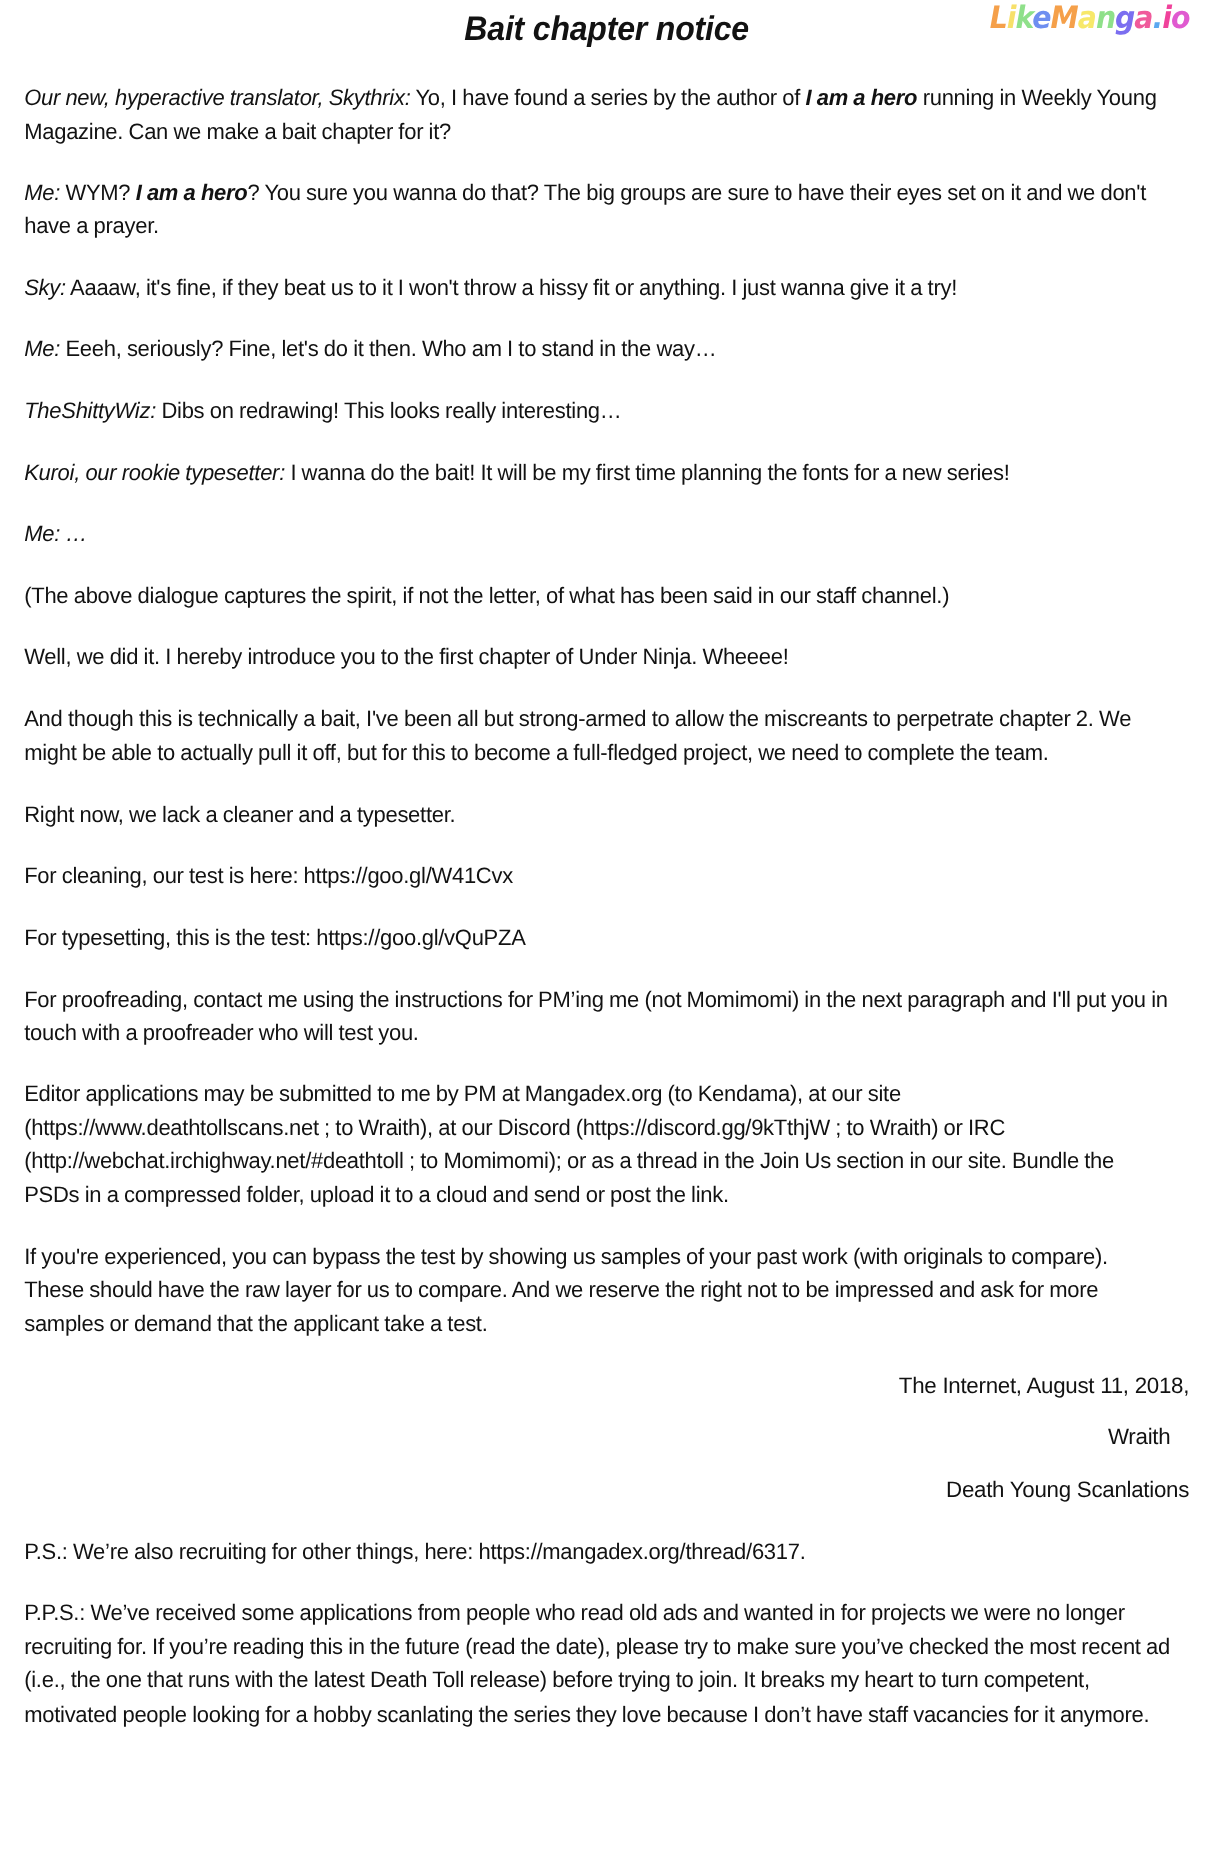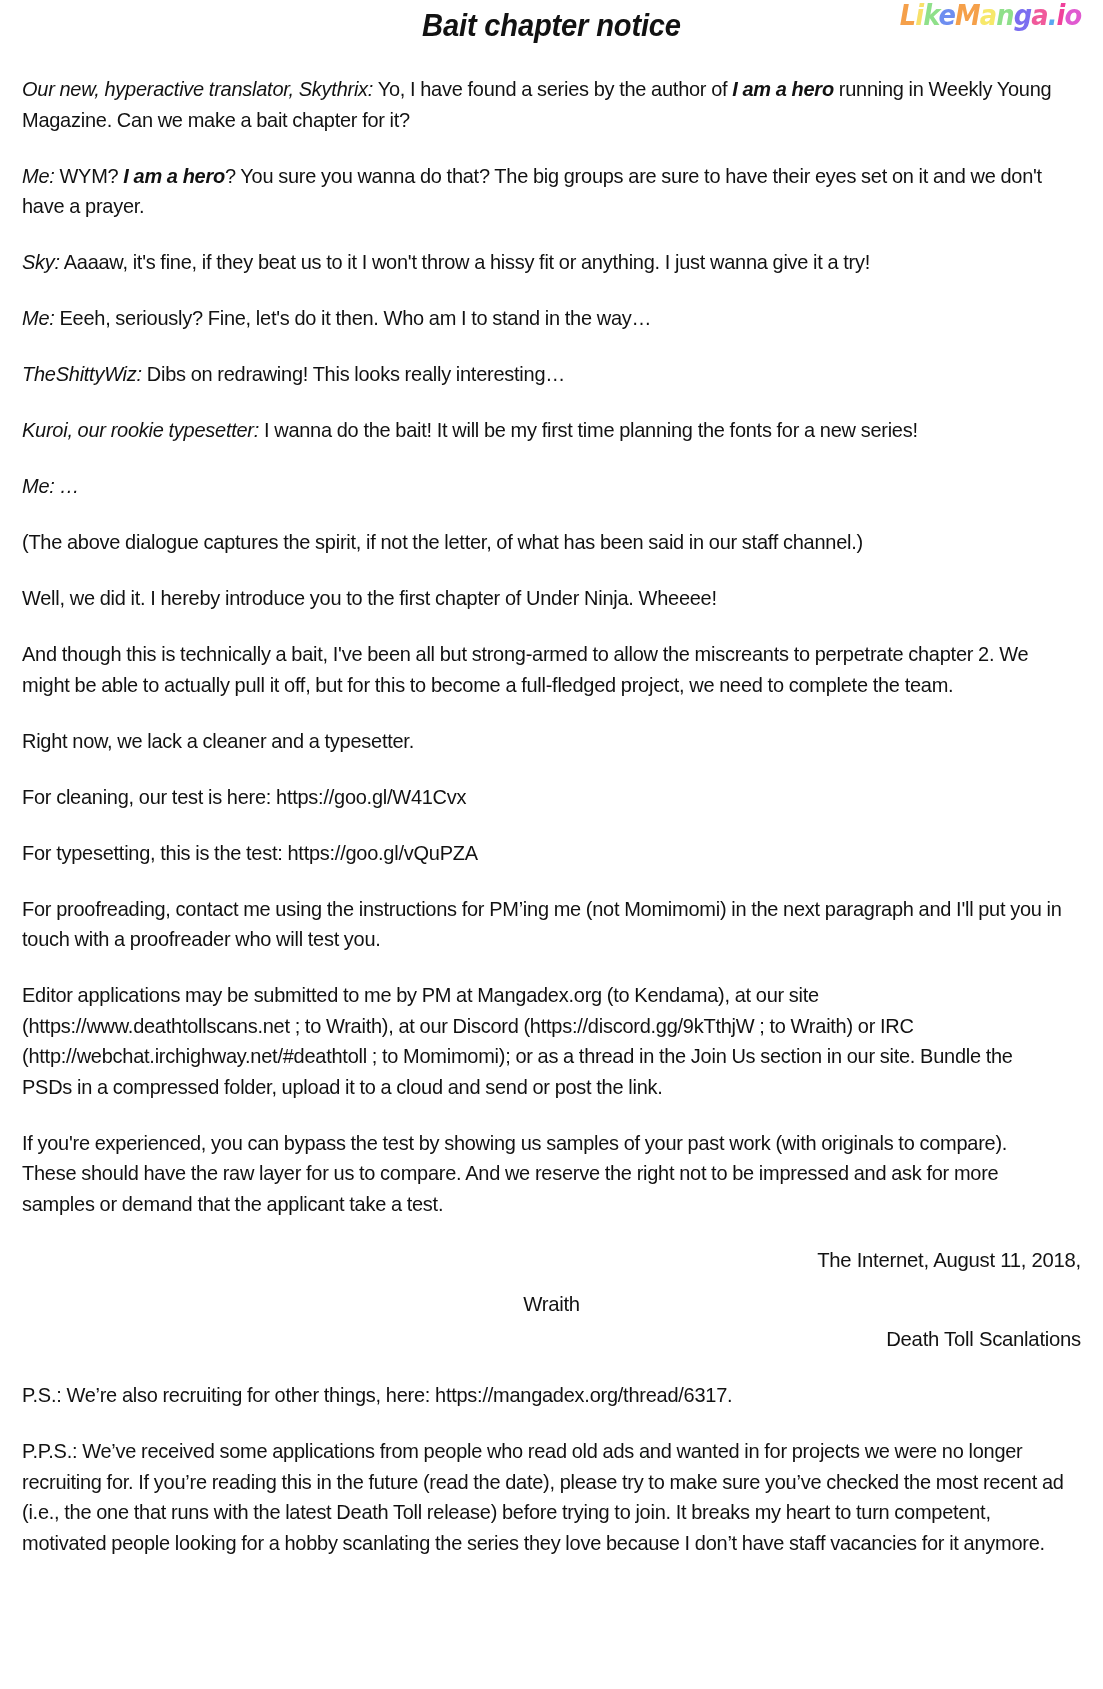--- a/index.html
+++ b/index.html
@@ -85,21 +85,21 @@
   .all-italic { font-style: italic; }
 
   
   .signature-block {
     text-align: right;
     font-size: 20.3px;
     line-height: 30.5px;
     letter-spacing: -0.25px;
   }
   .sig-date { margin-bottom: 14px; }
-  .sig-name { margin: 4px; text-align: center; }
+  .sig-name { margin: 17px; }
   .sig-group { margin: 0 0 26px 0; }
 
   .ps-block .para { margin-bottom: 25.5px; }
 </style>
 </head>
 <body>
 
 <div class="page">
 
   <div class="header">
@@ -134,21 +134,21 @@
 
     <p class="para">For proofreading, contact me using the instructions for PM’ing me (not Momimomi) in the next paragraph and I'll put you in touch with a proofreader who will test you.</p>
 
     <p class="para">Editor applications may be submitted to me by PM at Mangadex.org (to Kendama), at our site (https://www.deathtollscans.net ; to Wraith), at our Discord (https://discord.gg/9kTthjW ; to Wraith) or IRC (http://webchat.irchighway.net/#deathtoll ; to Momimomi); or as a thread in the Join Us section in our site. Bundle the PSDs in a compressed folder, upload it to a cloud and send or post the link.</p>
 
     <p class="para">If you're experienced, you can bypass the test by showing us samples of your past work (with originals to compare). These should have the raw layer for us to compare. And we reserve the right not to be impressed and ask for more samples or demand that the applicant take a test.</p>
 
     <div class="signature-block">
       <div class="sig-date">The Internet, August 11, 2018,</div>
       <div class="sig-name">Wraith</div>
-      <div class="sig-group">Death Toll Scanlations</div>
+      <div class="sig-group">Death Young Scanlations</div>
     </div>
 
     <div class="ps-block">
       <p class="para">P.S.: We’re also recruiting for other things, here: https://mangadex.org/thread/6317.</p>
       <p class="para">P.P.S.: We’ve received some applications from people who read old ads and wanted in for projects we were no longer recruiting for. If you’re reading this in the future (read the date), please try to make sure you’ve checked the most recent ad (i.e., the one that runs with the latest Death Toll release) before trying to join. It breaks my heart to turn competent, motivated people looking for a hobby scanlating the series they love because I don’t have staff vacancies for it anymore.</p>
     </div>
 
   </div>
 </div>
 

